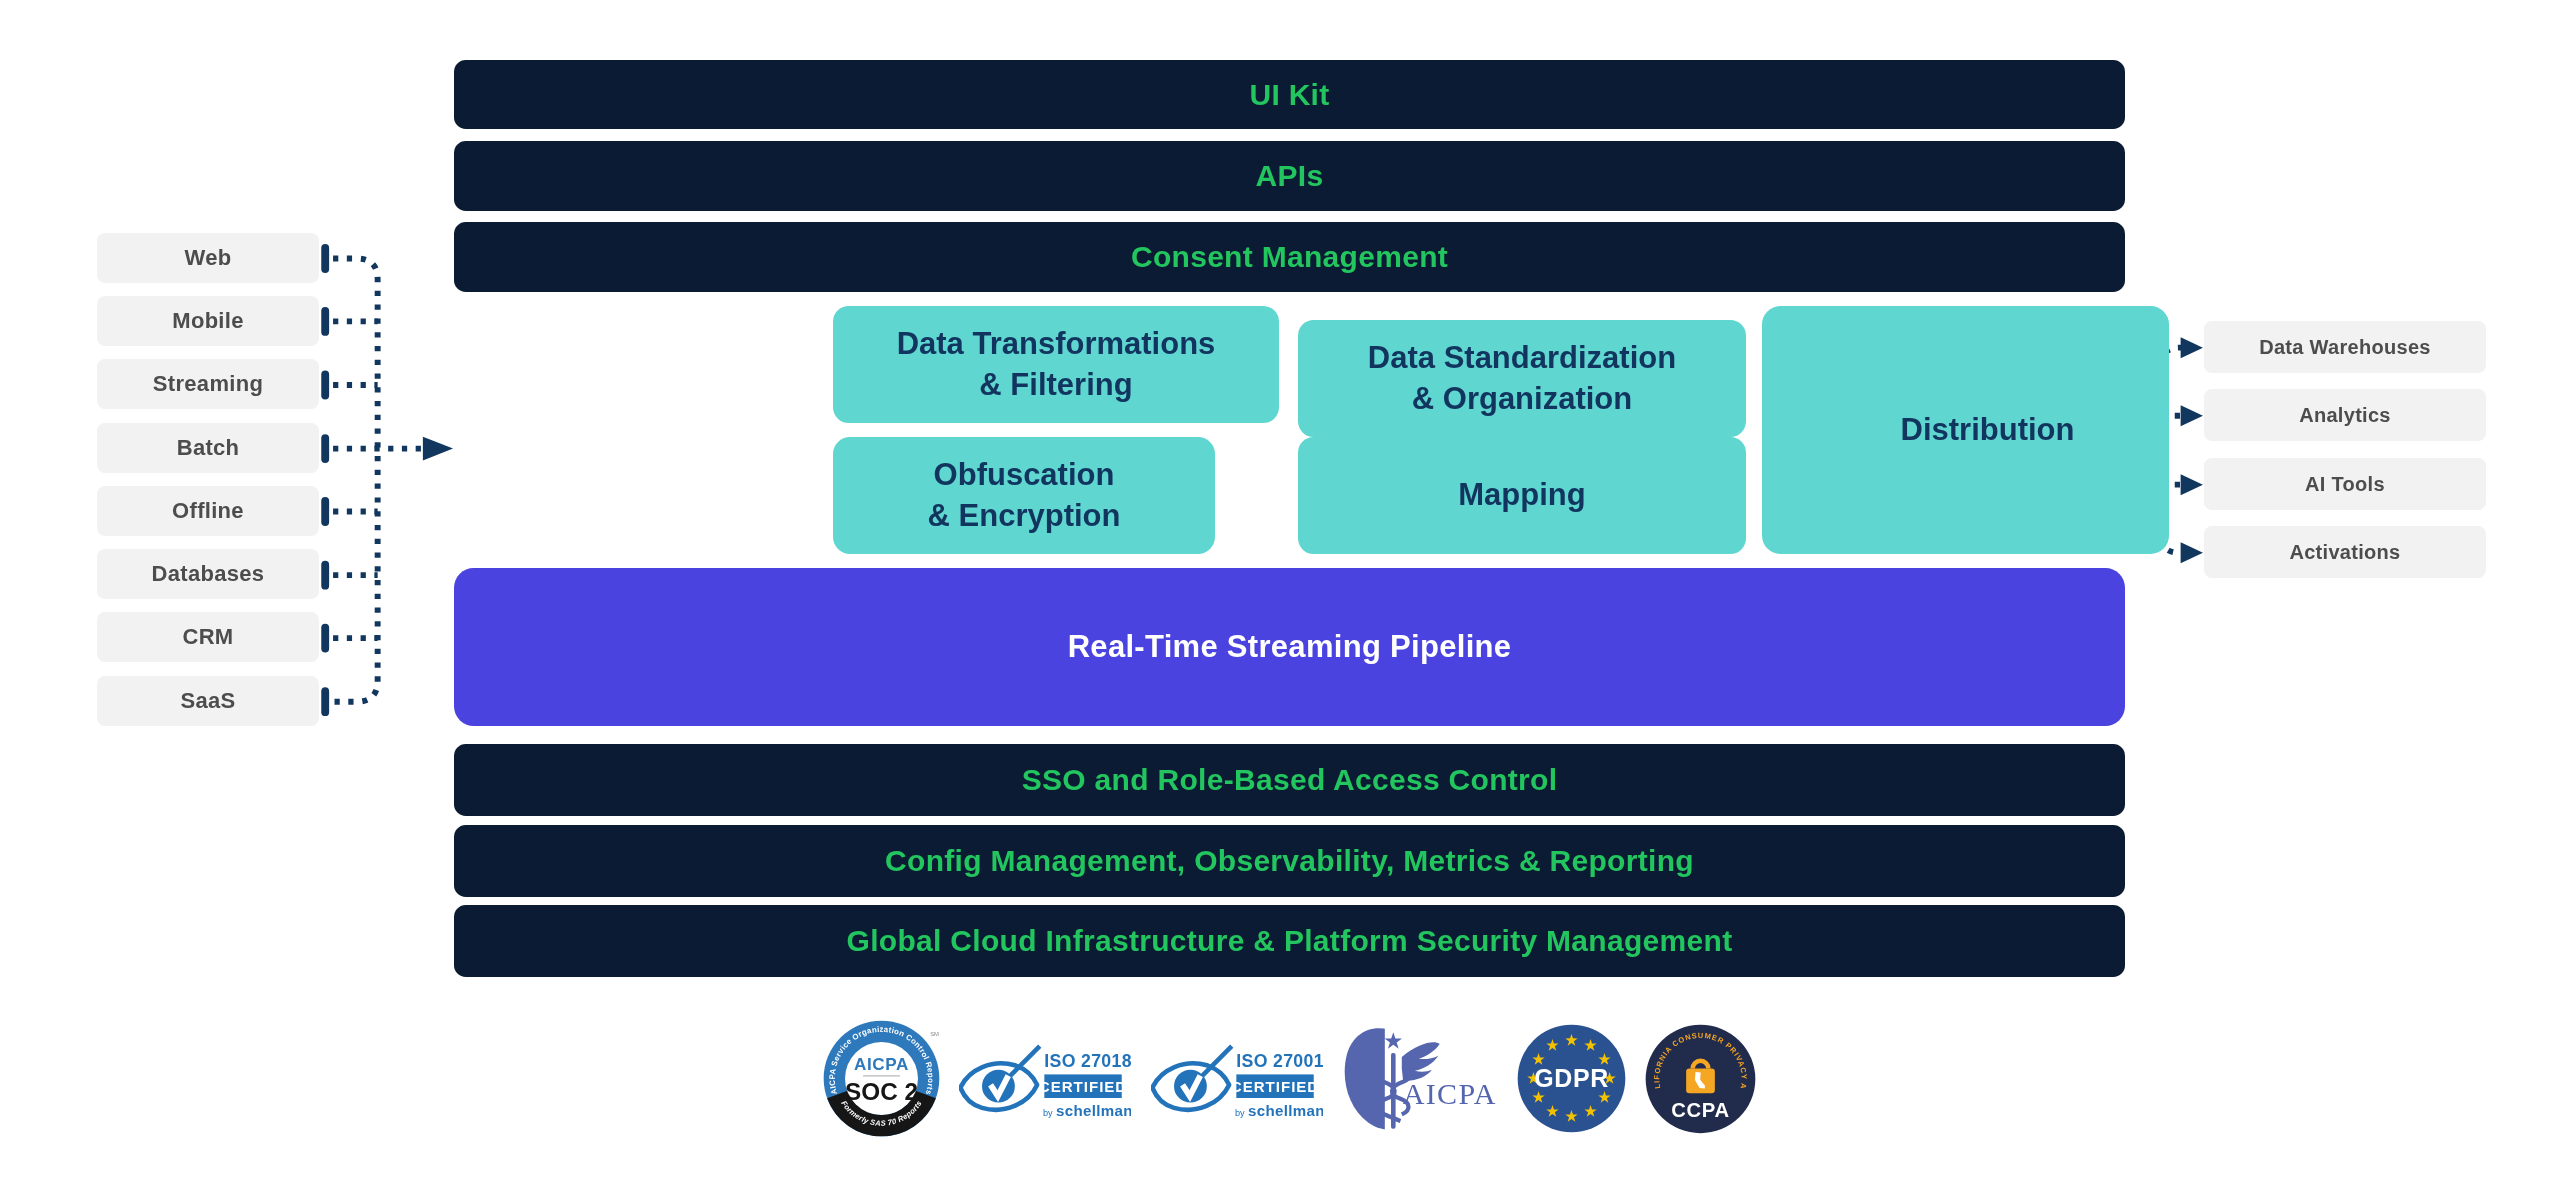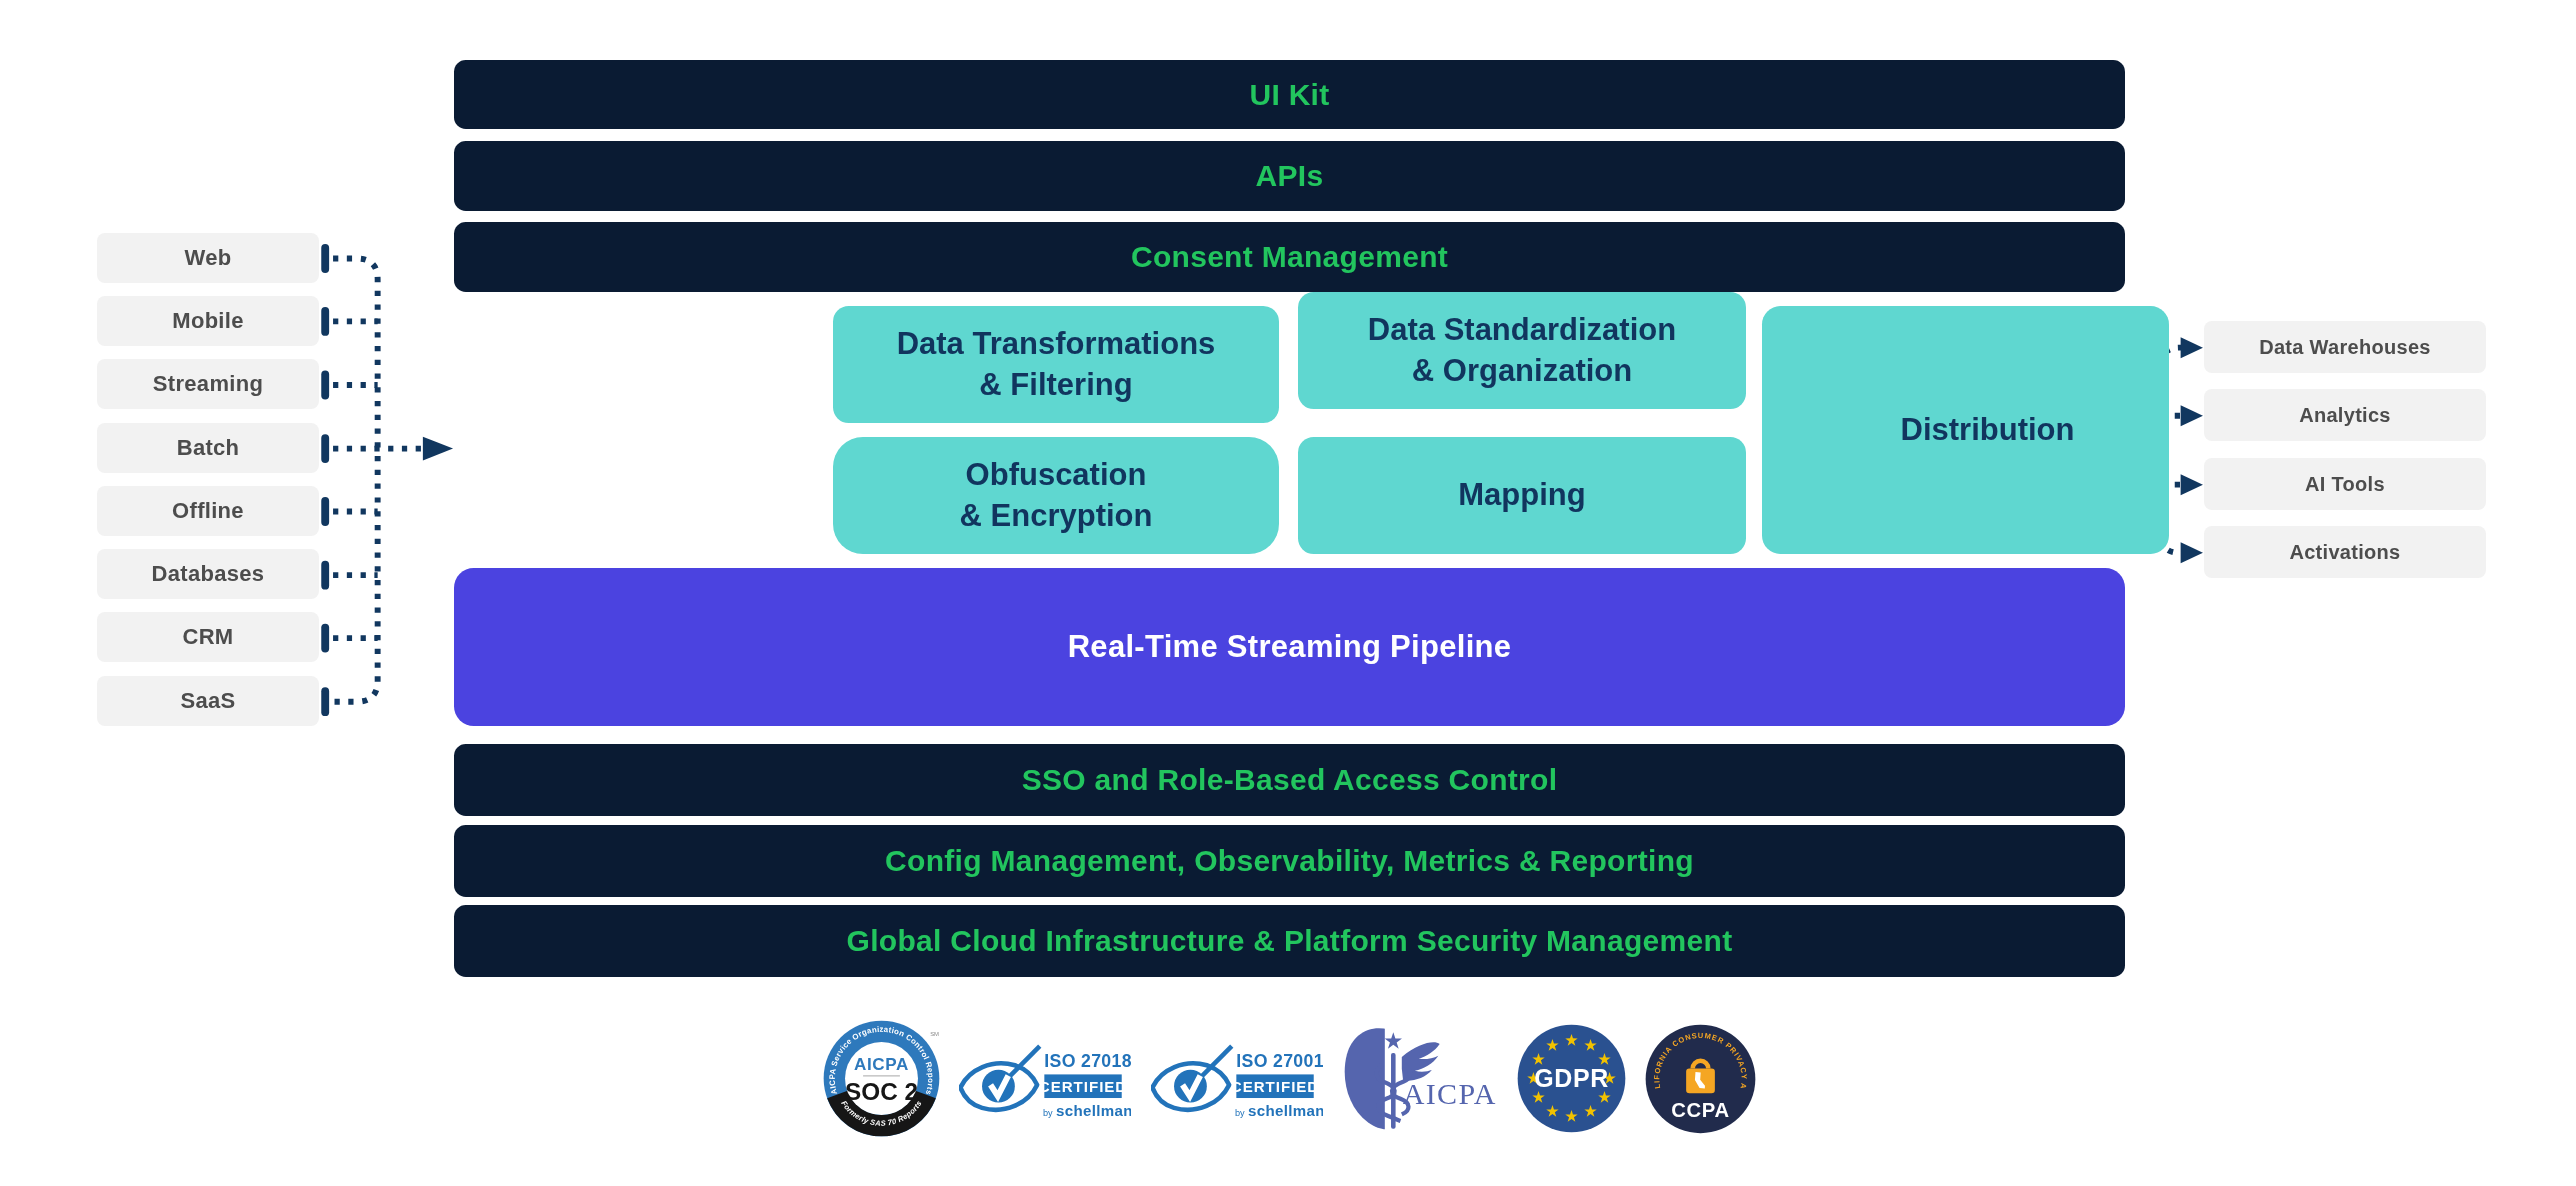--- a/index.html
+++ b/index.html
@@ -107,23 +107,23 @@
       <polygon class="ah" points="3326,827 3326,859 3360,843"></polygon>
     </g>
   </svg>
 
   <div class="bar" style="top:60px;height:69px;">UI Kit</div>
   <div class="bar" style="top:141px;height:70px;">APIs</div>
   <div class="bar" style="top:222px;height:70px;">Consent Management</div>
 
   <div class="cell" style="left:833px;top:306px;width:446px;height:117px;border-radius:15.7px;">Data Transformations
 &amp; Filtering</div>
-  <div class="cell" style="left:833px;top:437px;width:446px;height:117px;border-radius:30px;">Obfuscation
+  <div class="cell" style="left:833px;top:437px;width:382px;height:117px;border-radius:17px;">Obfuscation
 &amp; Encryption</div>
-  <div class="cell" style="left:1298px;top:292px;width:448px;height:117px;border-radius:15.7px;">Data Standardization
+  <div class="cell" style="left:1298px;top:320px;width:448px;height:117px;border-radius:15.7px;">Data Standardization
 &amp; Organization</div>
   <div class="cell" style="left:1298px;top:437px;width:448px;height:117px;border-radius:15.7px;text-align:center;">Mapping</div>
   <div class="cell" style="left:1762px;top:306px;width:363px;height:248px;padding-left:44px;">Distribution</div>
 
   <div class="pipe">Real-Time Streaming Pipeline</div>
 
   <div class="bar" style="top:744px;height:72px;">SSO and Role-Based Access Control</div>
   <div class="bar" style="top:825px;height:72px;">Config Management, Observability, Metrics &amp; Reporting</div>
   <div class="bar" style="top:905px;height:72px;">Global Cloud Infrastructure &amp; Platform Security Management</div>
 

